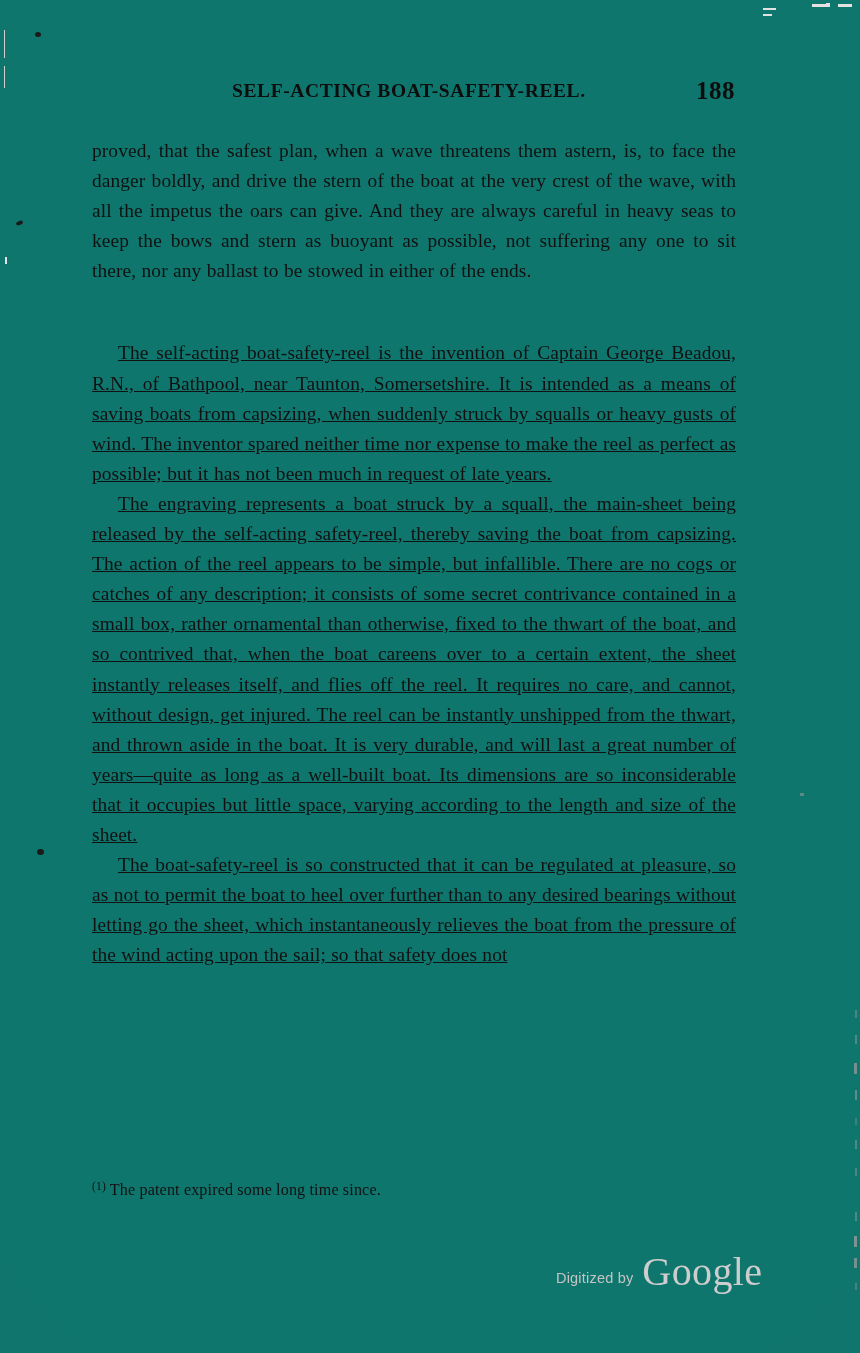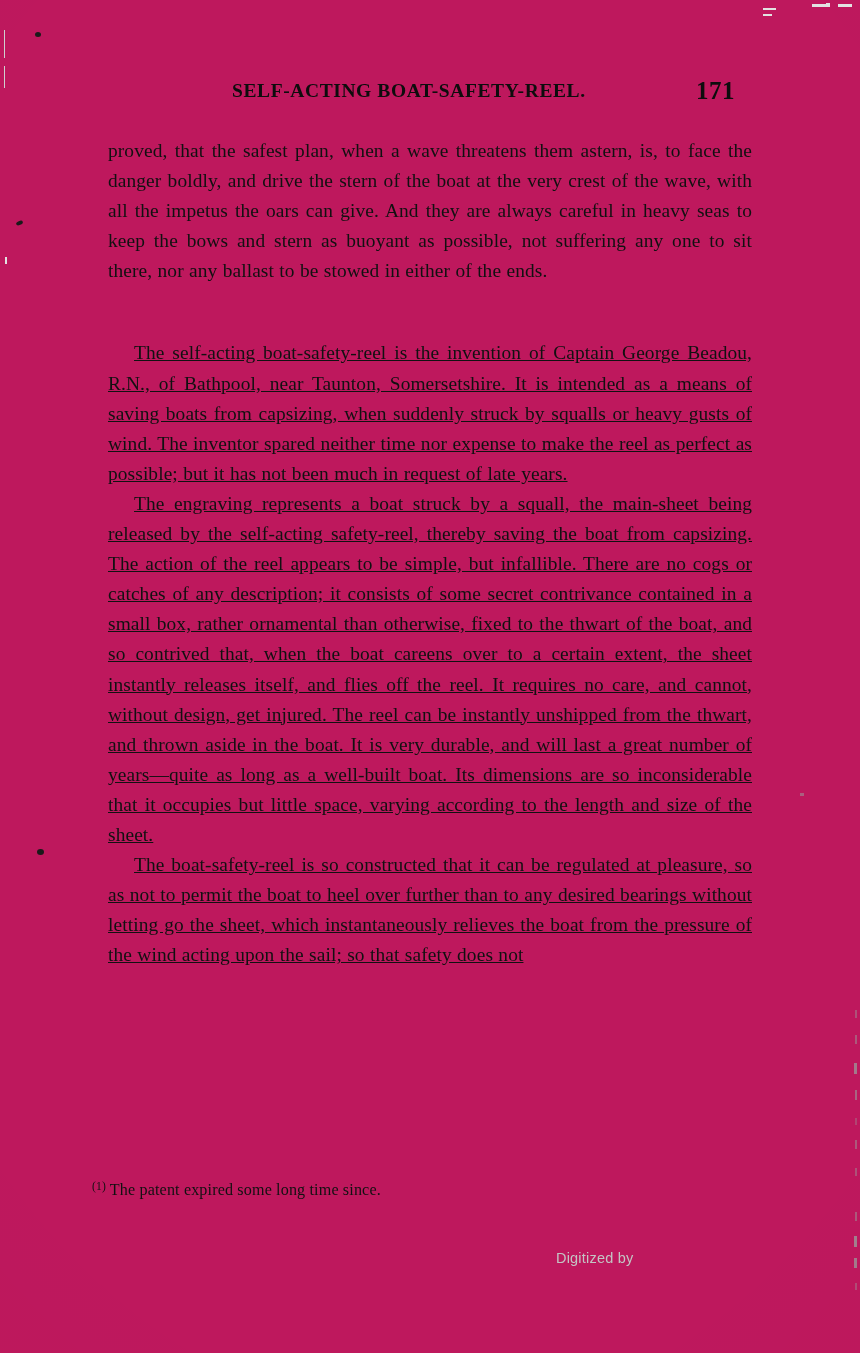--- a/index.html
+++ b/index.html
@@ -9,21 +9,21 @@
   }
   body {
     font-family: "Liberation Serif", "DejaVu Serif", serif;
     color: #101010;
   }
 
   #page {
     position: relative;
     width: 860px;
     height: 1353px;
-    background: #be185d;
+    background: #0f766e;
     overflow: hidden;
   }
 
   
   #paper-tone {
     position: absolute;
     inset: 0;
     background:
       radial-gradient(ellipse 115% 100% at 50% 45%, rgba(255,255,255,0) 55%, rgba(0,0,0,0.022) 100%);
     pointer-events: none;
@@ -54,21 +54,21 @@
     top: -3px;
     font-size: 25px;
     font-weight: 700;
     letter-spacing: 0.5px;
     color: #0d0d0d;
   }
 
   
   #column {
     position: absolute;
-    left: 108px;
+    left: 92px;
     top: 136px;
     width: 644px;
   }
 
   p.body-par {
     margin: 0;
     font-size: 19.4px;
     line-height: 30.1px;
     text-align: justify;
     text-align-last: left;
@@ -196,21 +196,21 @@
   <div class="edge-dash" style="left:855px; top:1140px; width:2px; height:9px; opacity:.5;"></div>
   <div class="edge-dash" style="left:855px; top:1168px; width:2px; height:8px; opacity:.45;"></div>
   <div class="edge-dash" style="left:855px; top:1212px; width:2px; height:9px; opacity:.5;"></div>
   <div class="edge-dash" style="left:854px; top:1236px; width:3px; height:11px; opacity:.8;"></div>
   <div class="edge-dash" style="left:854px; top:1258px; width:3px; height:10px; opacity:.75;"></div>
   <div class="edge-dash" style="left:855px; top:1283px; width:2px; height:7px; opacity:.4;"></div>
   <div class="edge-dash" style="left:800px; top:793px; width:4px; height:3px; opacity:.55;"></div>
 
   <div id="running-head">
     <div id="head-title">SELF-ACTING BOAT-SAFETY-REEL.</div>
-    <div id="page-number">171</div>
+    <div id="page-number">188</div>
   </div>
 
   <div id="column">
 
     <p class="body-par gap-after">proved, that the safest plan, when a wave threatens them astern, is, to face the danger boldly, and drive the stern of the boat at the very crest of the wave, with all the impetus the oars can give. And they are always careful in heavy seas to keep the bows and stern as buoyant as possible, not suffering any one to sit there, nor any ballast to be stowed in either of the ends.</p>
 
 
     <div style="height:22px;"></div>
 
     <p class="body-par indent">The self-acting boat-safety-reel is the invention of Captain George Beadou, R.N., of Bathpool, near Taunton, Somersetshire. It is intended as a means of saving boats from capsizing, when suddenly struck by squalls or heavy gusts of wind. The inventor spared neither time nor expense to make the reel as perfect as possible; but it has not been much in request of late years.</p>
@@ -218,15 +218,16 @@
     <p class="body-par indent">The engraving represents a boat struck by a squall, the main-sheet being released by the self-acting safety-reel, thereby saving the boat from capsizing. The action of the reel appears to be simple, but infallible. There are no cogs or catches of any description; it consists of some secret contrivance contained in a small box, rather ornamental than otherwise, fixed to the thwart of the boat, and so contrived that, when the boat careens over to a certain extent, the sheet instantly releases itself, and flies off the reel. It requires no care, and cannot, without design, get injured. The reel can be instantly unshipped from the thwart, and thrown aside in the boat. It is very durable, and will last a great number of years—quite as long as a well-built boat. Its dimensions are so inconsiderable that it occupies but little space, varying according to the length and size of the sheet.</p>
 
     <p class="body-par indent">The boat-safety-reel is so constructed that it can be regulated at pleasure, so as not to permit the boat to heel over further than to any desired bearings without letting go the sheet, which instantaneously relieves the boat from the pressure of the wind acting upon the sail; so that safety does not</p>
 
   </div>
 
   <div id="footnote"><sup>(1)</sup><span> The patent expired some long time since.</span></div>
 
   <div id="watermark">
     <span id="wm-digitized">Digitized by</span>
+    <span id="wm-google">Google</span>
   </div>
 
 </div>
 
 </body></html>

